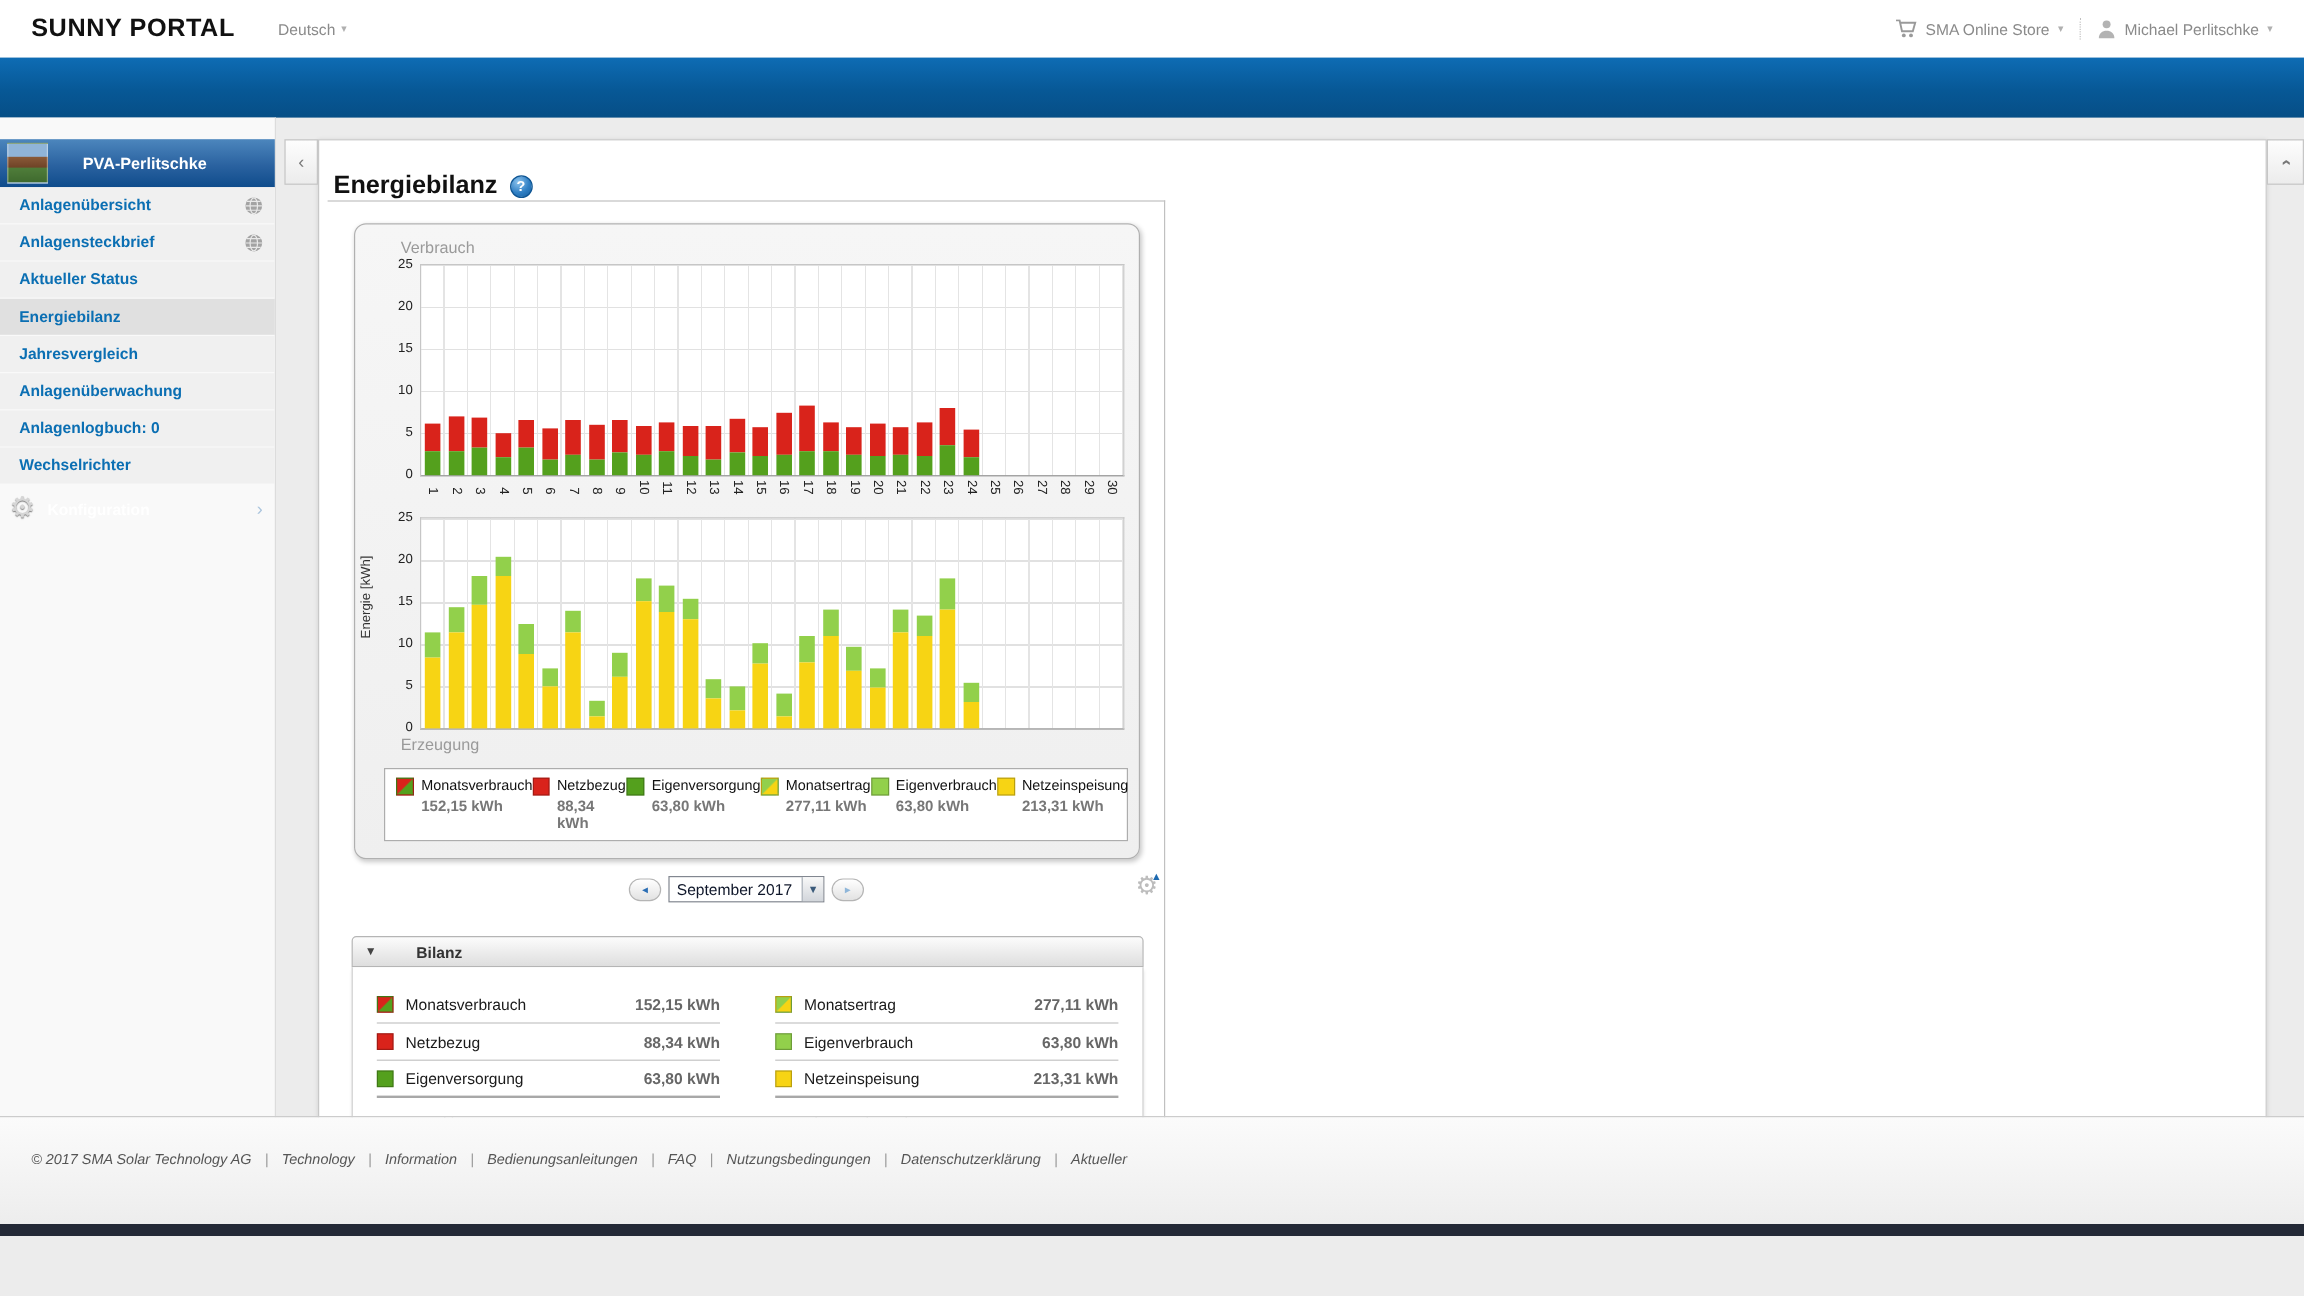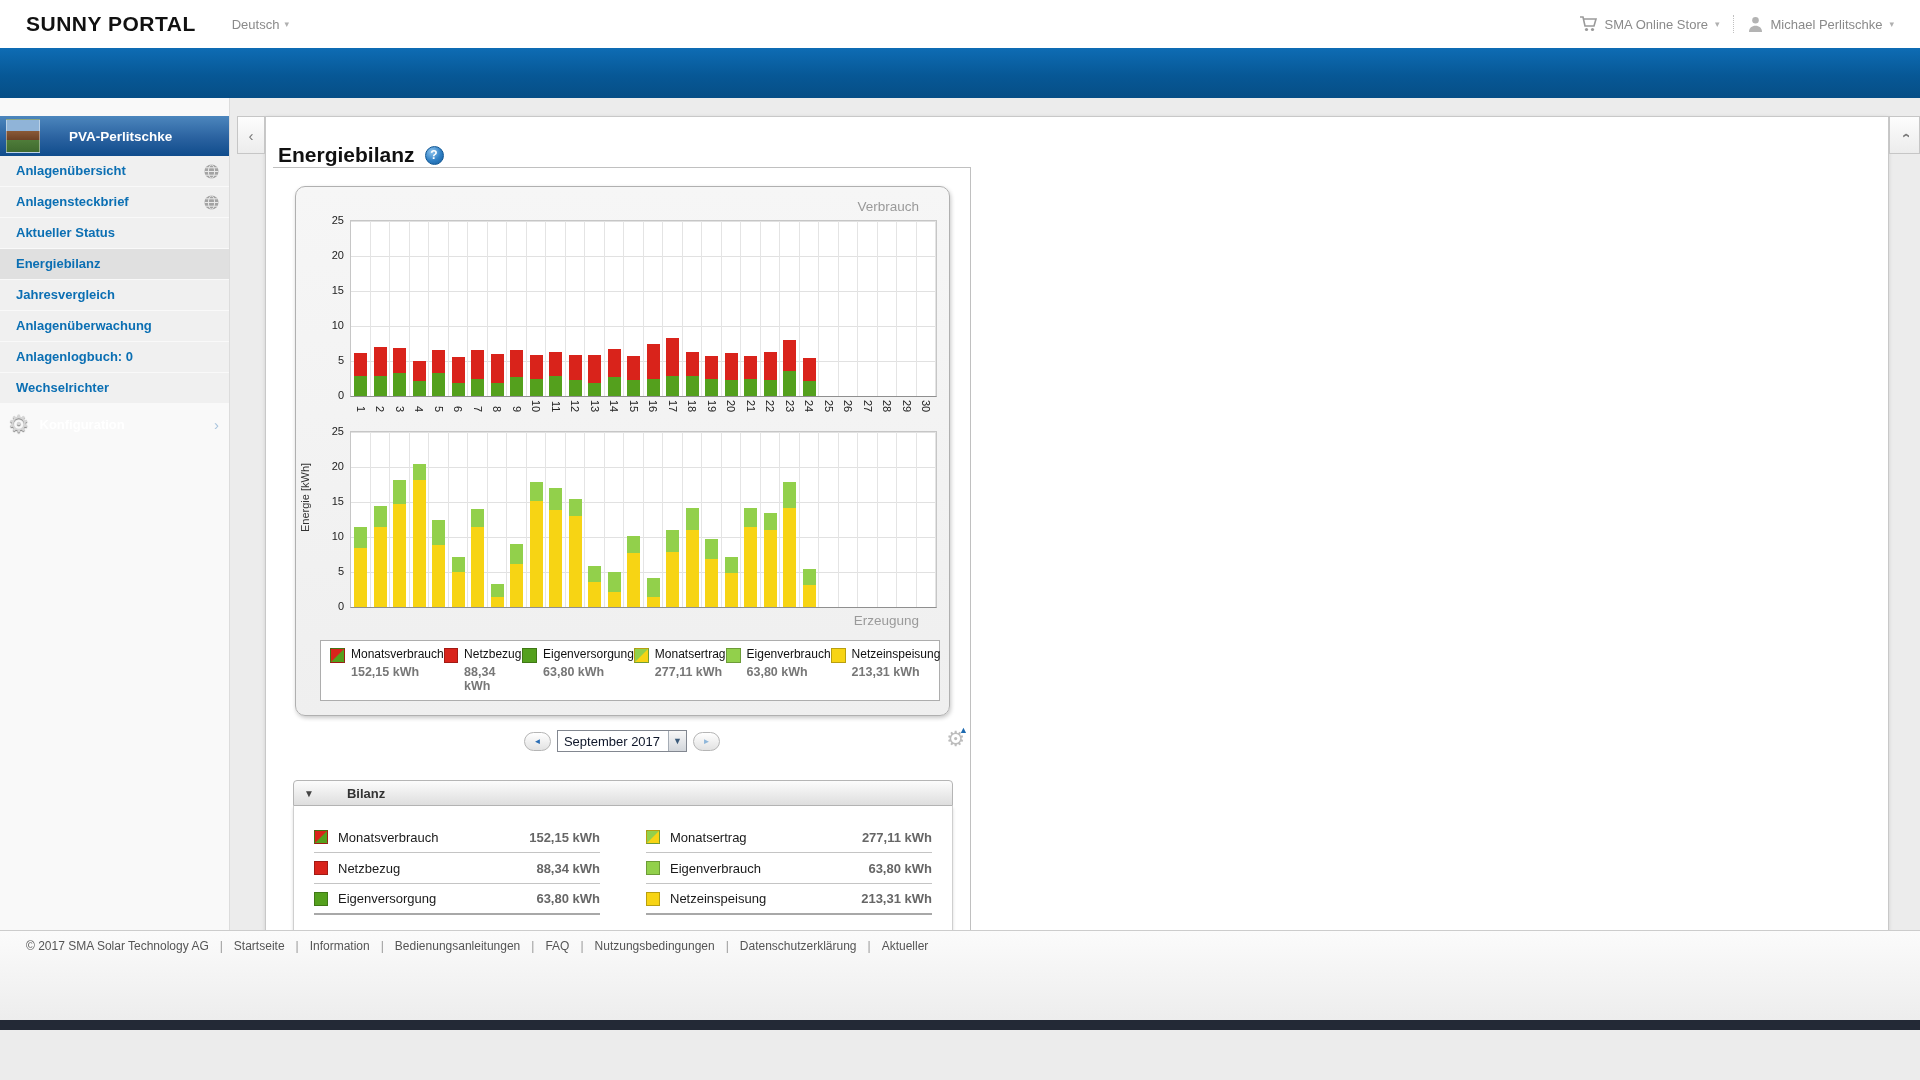--- a/index.html
+++ b/index.html
@@ -47,21 +47,21 @@
   .help-icon { width:19px; height:19px; border-radius:50%; background:radial-gradient(circle at 35% 28%, #8ec4ee, #2f7fc4 55%, #155d9e); border:1px solid #0f5694; color:#fff; font-weight:bold; font-size:12px; display:flex; align-items:center; justify-content:center; cursor:pointer; }
 
   .tabs-row { display:flex; gap:3px; margin:20px 0 0 30px; position:relative; z-index:2; }
   .tab { padding:7px 19px 6px; border:1px solid #c2c2c2; border-bottom:none; border-radius:6px 6px 0 0; background:linear-gradient(180deg,#fcfcfc,#e2e2e2); color:#9b9b9b; font-weight:bold; font-size:13px; cursor:pointer; }
   .tab.active { background:#fff; color:#000; padding-bottom:7px; margin-bottom:-1px; }
 
   .tab-box { margin-left:7px; width:698px; min-height:770px; border-top:1px solid #c0c0c0; border-right:1px solid #c0c0c0; border-bottom:1px solid #c0c0c0; padding:18px 0 26px 0; }
 
   
   .chart-card { position:relative; margin-left:22px; width:655px; background:linear-gradient(180deg,#f6f6f6,#efefef); border:1px solid #b0b0b0; border-radius:10px; box-shadow:1px 2px 4px rgba(0,0,0,.22); padding:8px 0 10px 0; }
-  .chart-title { text-align:right; color:#9a9a9a; font-size:13.5px; margin:4px 0 6px 38px; width:585px; }
+  .chart-title { text-align:left; color:#9a9a9a; font-size:13.5px; margin:4px 0 6px 38px; width:585px; }
   .chart-title.bottom { margin-top:5px; margin-bottom:2px; }
   .ylabel { position:absolute; left:3px; top:100px; height:420px; writing-mode:vertical-rl; transform:rotate(180deg); text-align:center; font-size:11px; color:#333; }
   .plot-row { display:flex; margin-left:20px; }
   .yticks { width:34px; position:relative; }
   .ytick { position:absolute; right:6px; font-size:11px; color:#222; width:24px; text-align:right; }
   .plot { width:587px; height:177px; background:#fff; border:1px solid #c6c6c6; border-bottom:1px solid #8f8f8f; display:flex; align-items:flex-end; background-image:
       repeating-linear-gradient(to right, transparent 0, transparent 18.5px, #e4e4e4 18.5px, #e4e4e4 19.5px),
       repeating-linear-gradient(to top, transparent 0, transparent 34px, #e1e1e1 34px, #e1e1e1 35px); }
   .slot { width:19.5px; height:100%; display:flex; flex-direction:column; justify-content:flex-end; align-items:center; }
   .seg { width:13px; }
@@ -97,21 +97,21 @@
   .bz-col { flex:1; }
   .bz-row { display:flex; align-items:center; height:31px; border-bottom:1px solid #c4c4c4; }
   .bz-row:last-child { border-bottom:2px solid #a8a8a8; }
   .bz-swatch { width:14px; height:14px; border:1px solid rgba(0,0,0,.25); }
   .bz-label { margin-left:10px; flex:1; color:#1a1a1a; font-size:13px; }
   .bz-value { font-weight:bold; color:#666; font-size:13px; }
   .bz-quote { display:flex; align-items:center; margin-top:14px; }
   .bz-quote .bz-label { margin-left:24px; }
 
   
-  .footer { position:absolute; left:0; right:0; bottom:10px; height:90px; border-top:1px solid #ccc; background:linear-gradient(180deg,#fbfbfb,#ededed); padding:8px 0 0 26px; }
+  .footer { position:absolute; left:0; right:0; bottom:10px; height:90px; border-top:1px solid #ccc; background:linear-gradient(180deg,#fbfbfb,#ededed); padding:28px 0 0 26px;font-style:italic; }
   .footer-row { display:flex; align-items:center; font-size:12px; color:#555; }
   .footer-sep { color:#999; margin:0 11px; }
   .footer-link { color:#555; cursor:pointer; }
   .bottombar { position:absolute; left:0; right:0; bottom:0; height:10px; background:#232936; }
 
   svg { display:block; }
 </style>
 </head>
 <body>
 
@@ -603,21 +603,21 @@
         </div>
       </div>
 
     </div>
   </div>
 
   <div class="footer">
     <div class="footer-row" id="footer-row">
         <span>© 2017 SMA Solar Technology AG</span>
         <span class="footer-sep">|</span>
-        <span class="footer-link">Startseite</span>
+        <span class="footer-link">Technology</span>
         <span class="footer-sep">|</span>
         <span class="footer-link">Information</span>
         <span class="footer-sep">|</span>
         <span class="footer-link">Bedienungsanleitungen</span>
         <span class="footer-sep">|</span>
         <span class="footer-link">FAQ</span>
         <span class="footer-sep">|</span>
         <span class="footer-link">Nutzungsbedingungen</span>
         <span class="footer-sep">|</span>
         <span class="footer-link">Datenschutzerklärung</span>

